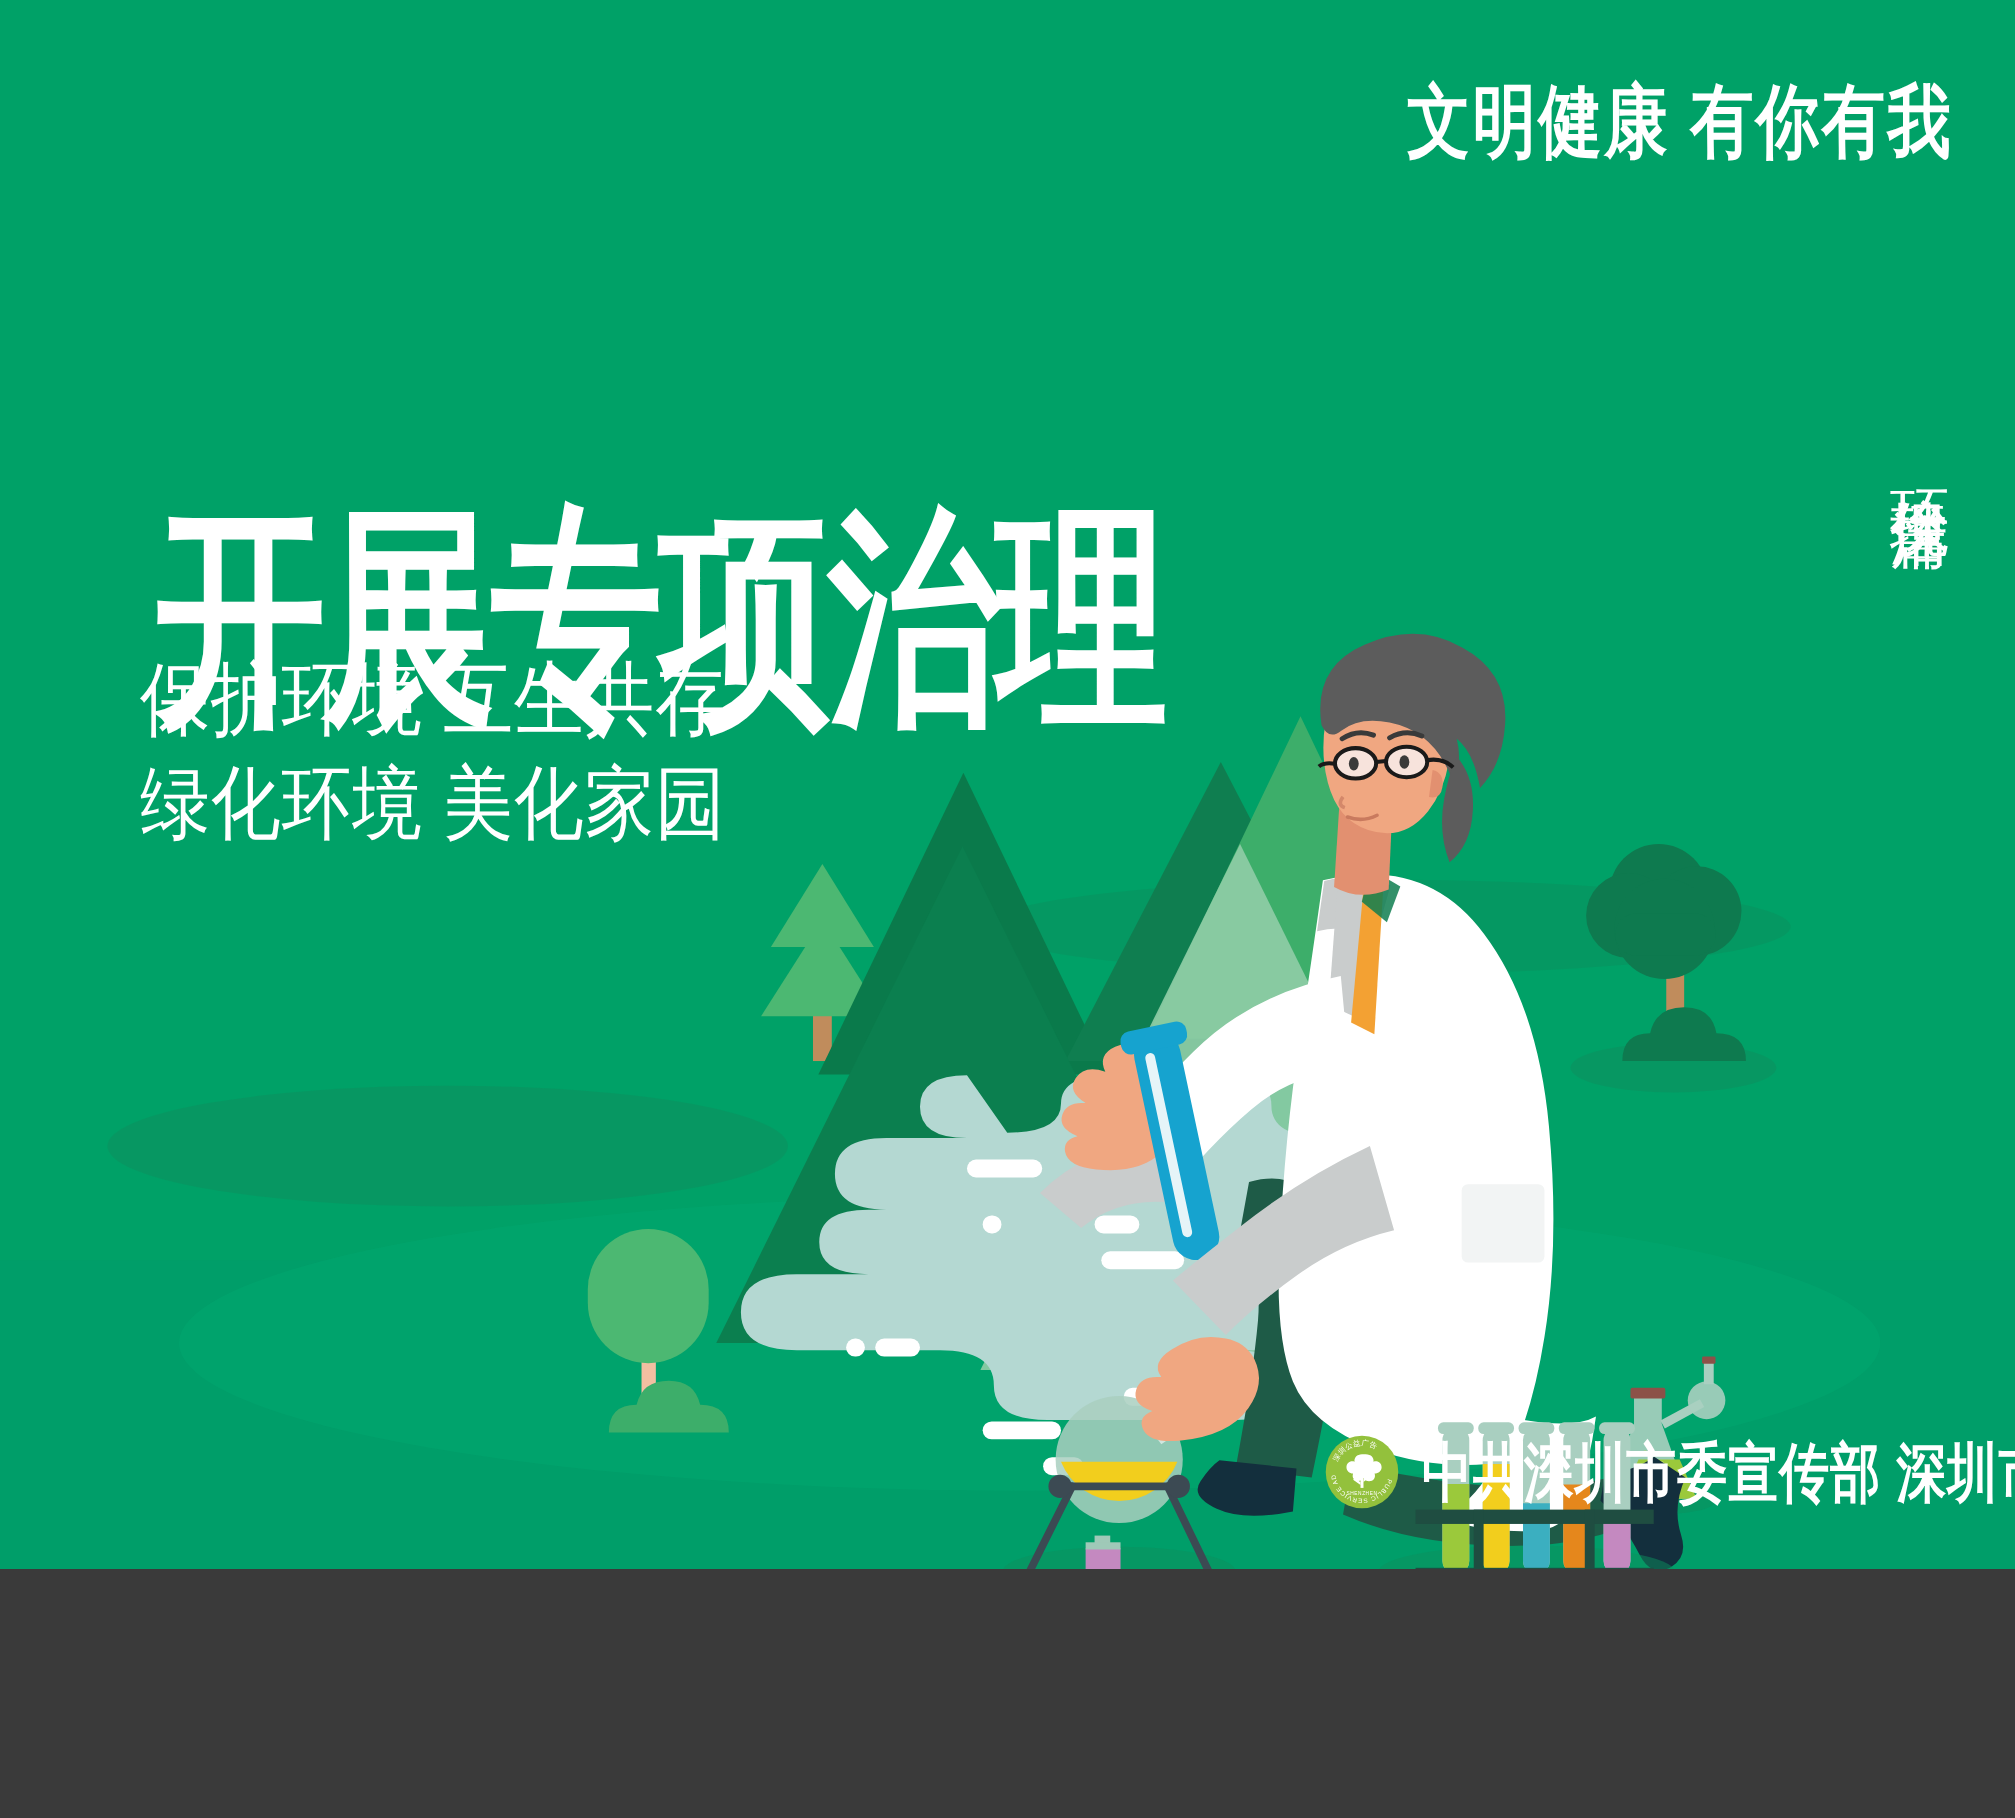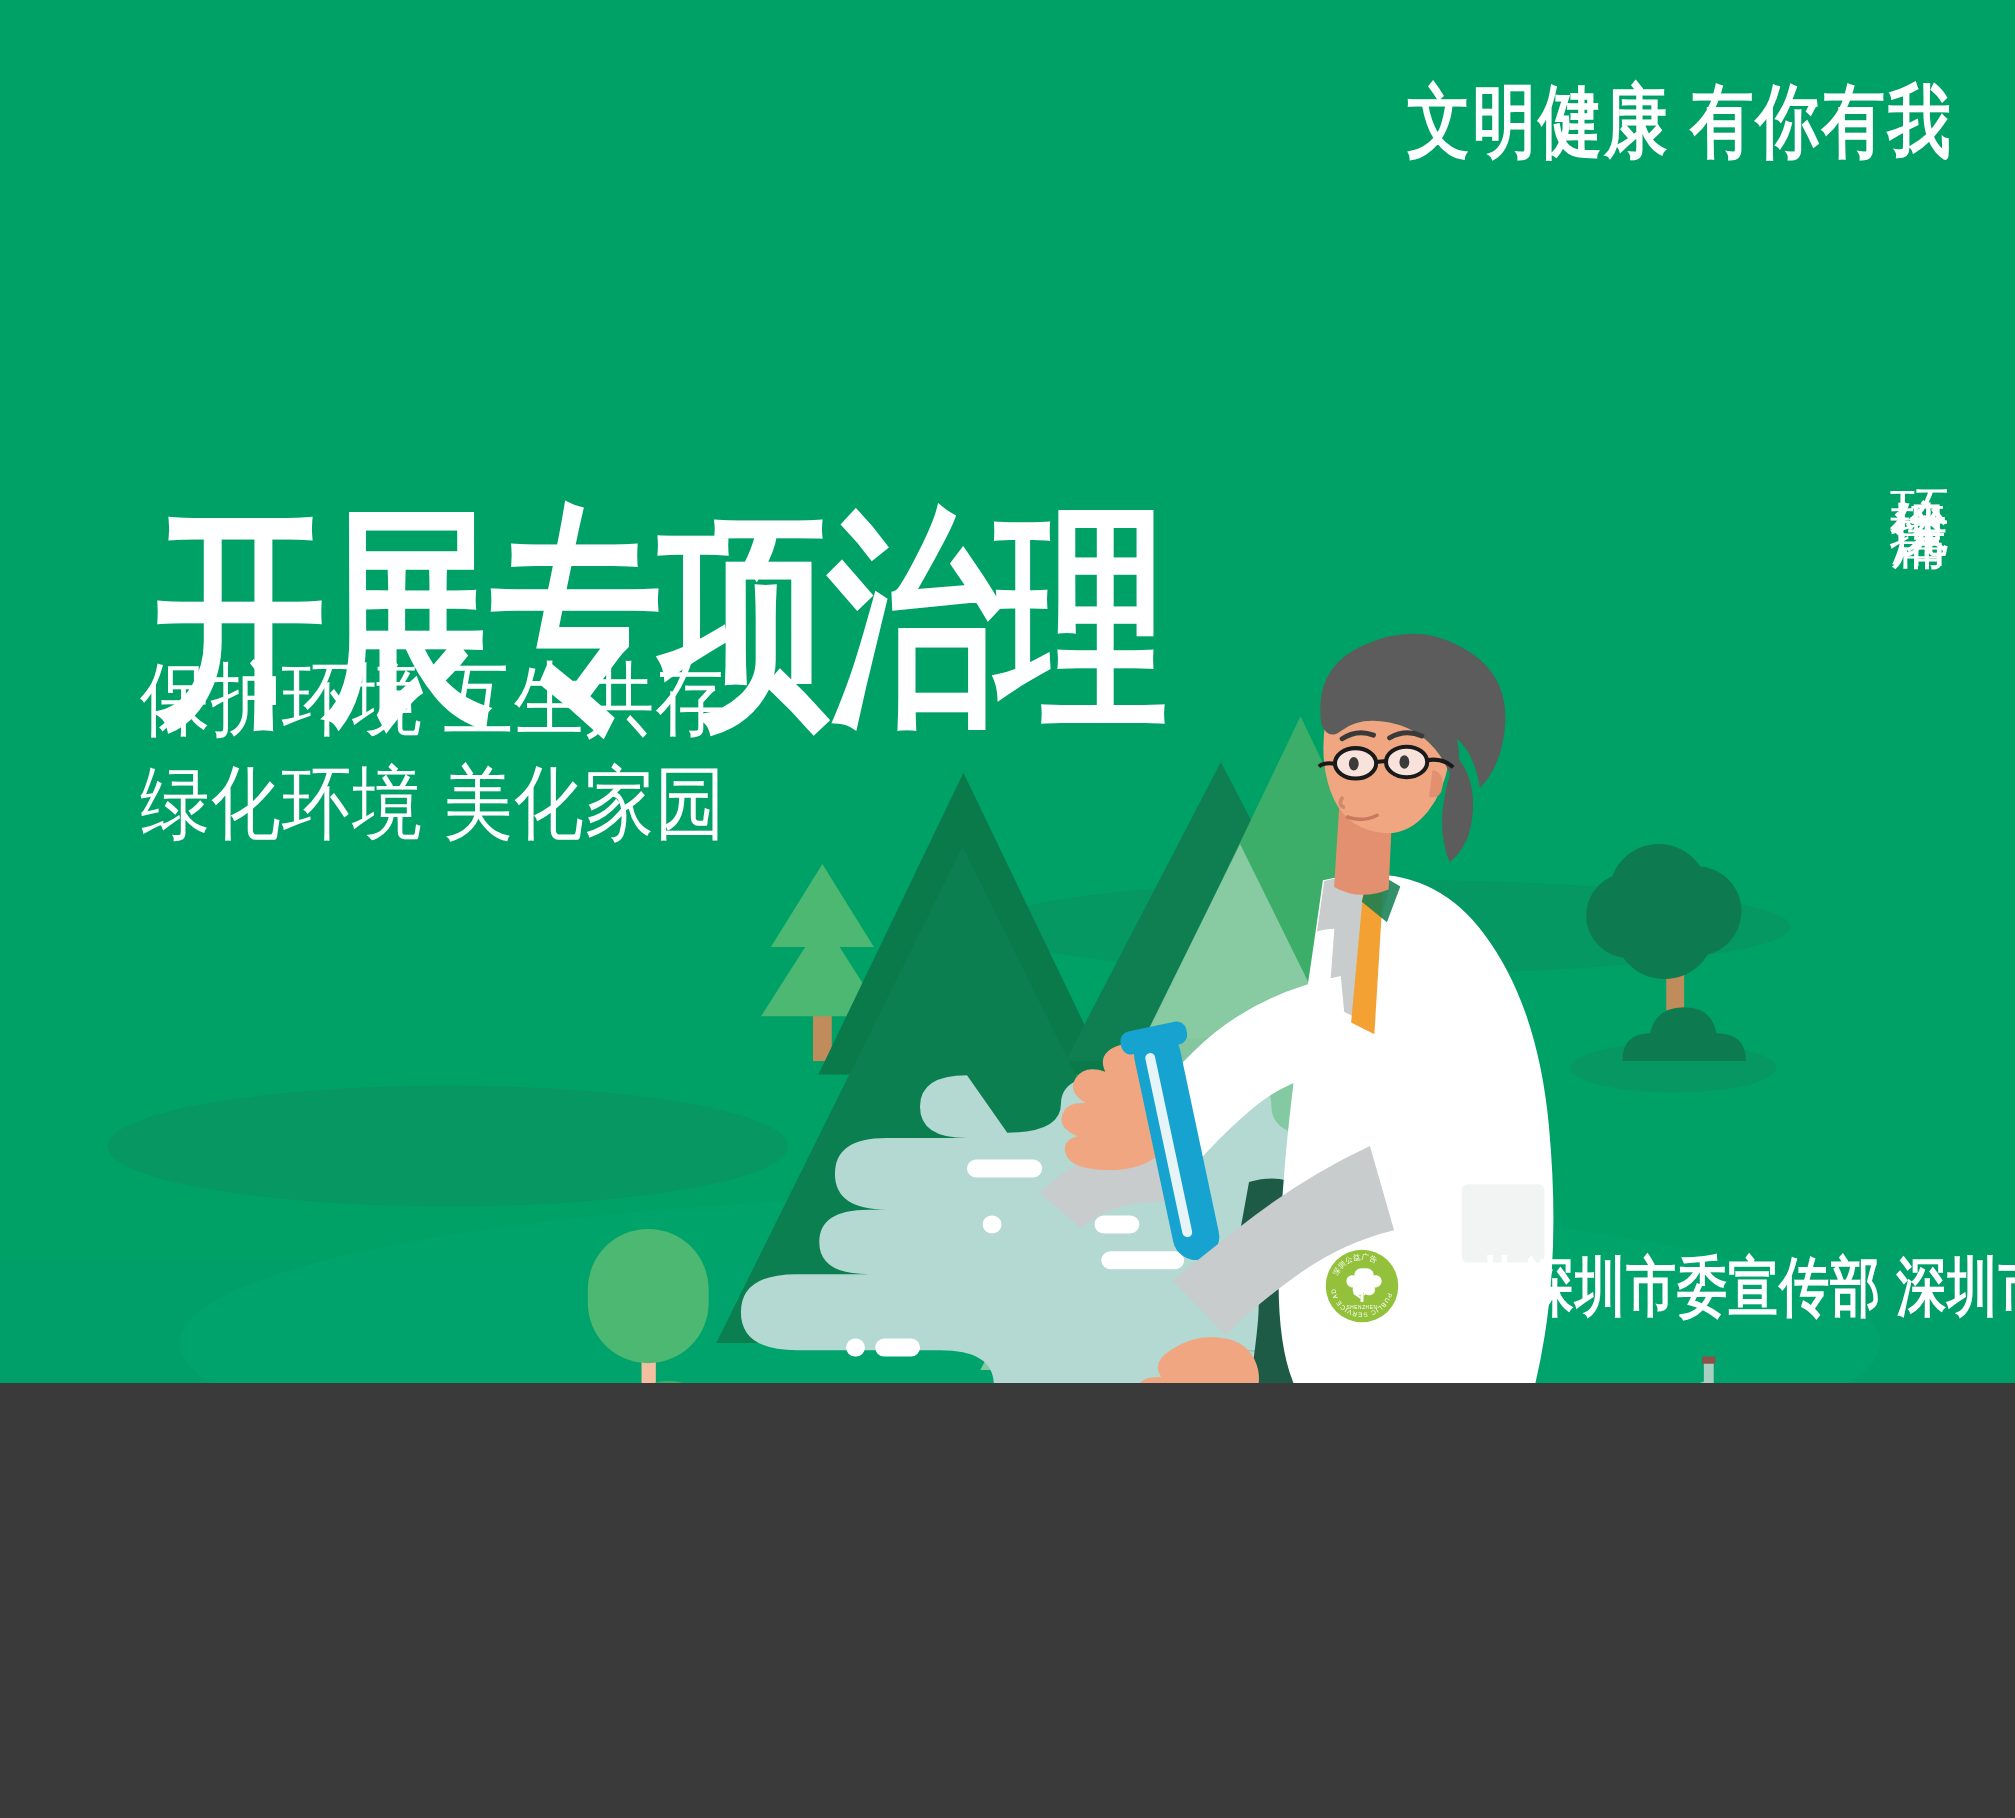--- a/index.html
+++ b/index.html
@@ -1,21 +1,21 @@
 <!DOCTYPE html>
 <html style="font-size:7.2px"><head>
 <meta charset="utf-8">
 <title>环境保洁篇 公益海报</title>
 <style>
   html,body{margin:0;padding:0;background:#3a3a3a;}
   *{box-sizing:border-box;}
   .poster{
     position:relative;
     width:2015px;
-    height:1383px;
+    height:1569px;
     background:#00A167;
     overflow:hidden;
     font-family:"Liberation Sans","DejaVu Sans",sans-serif;
   }
 
   
   .slogan-top{
     position:absolute; right:62px; top:81px;
     font-size:68px; line-height:1;
     color:#ffffff; font-weight:bold;

